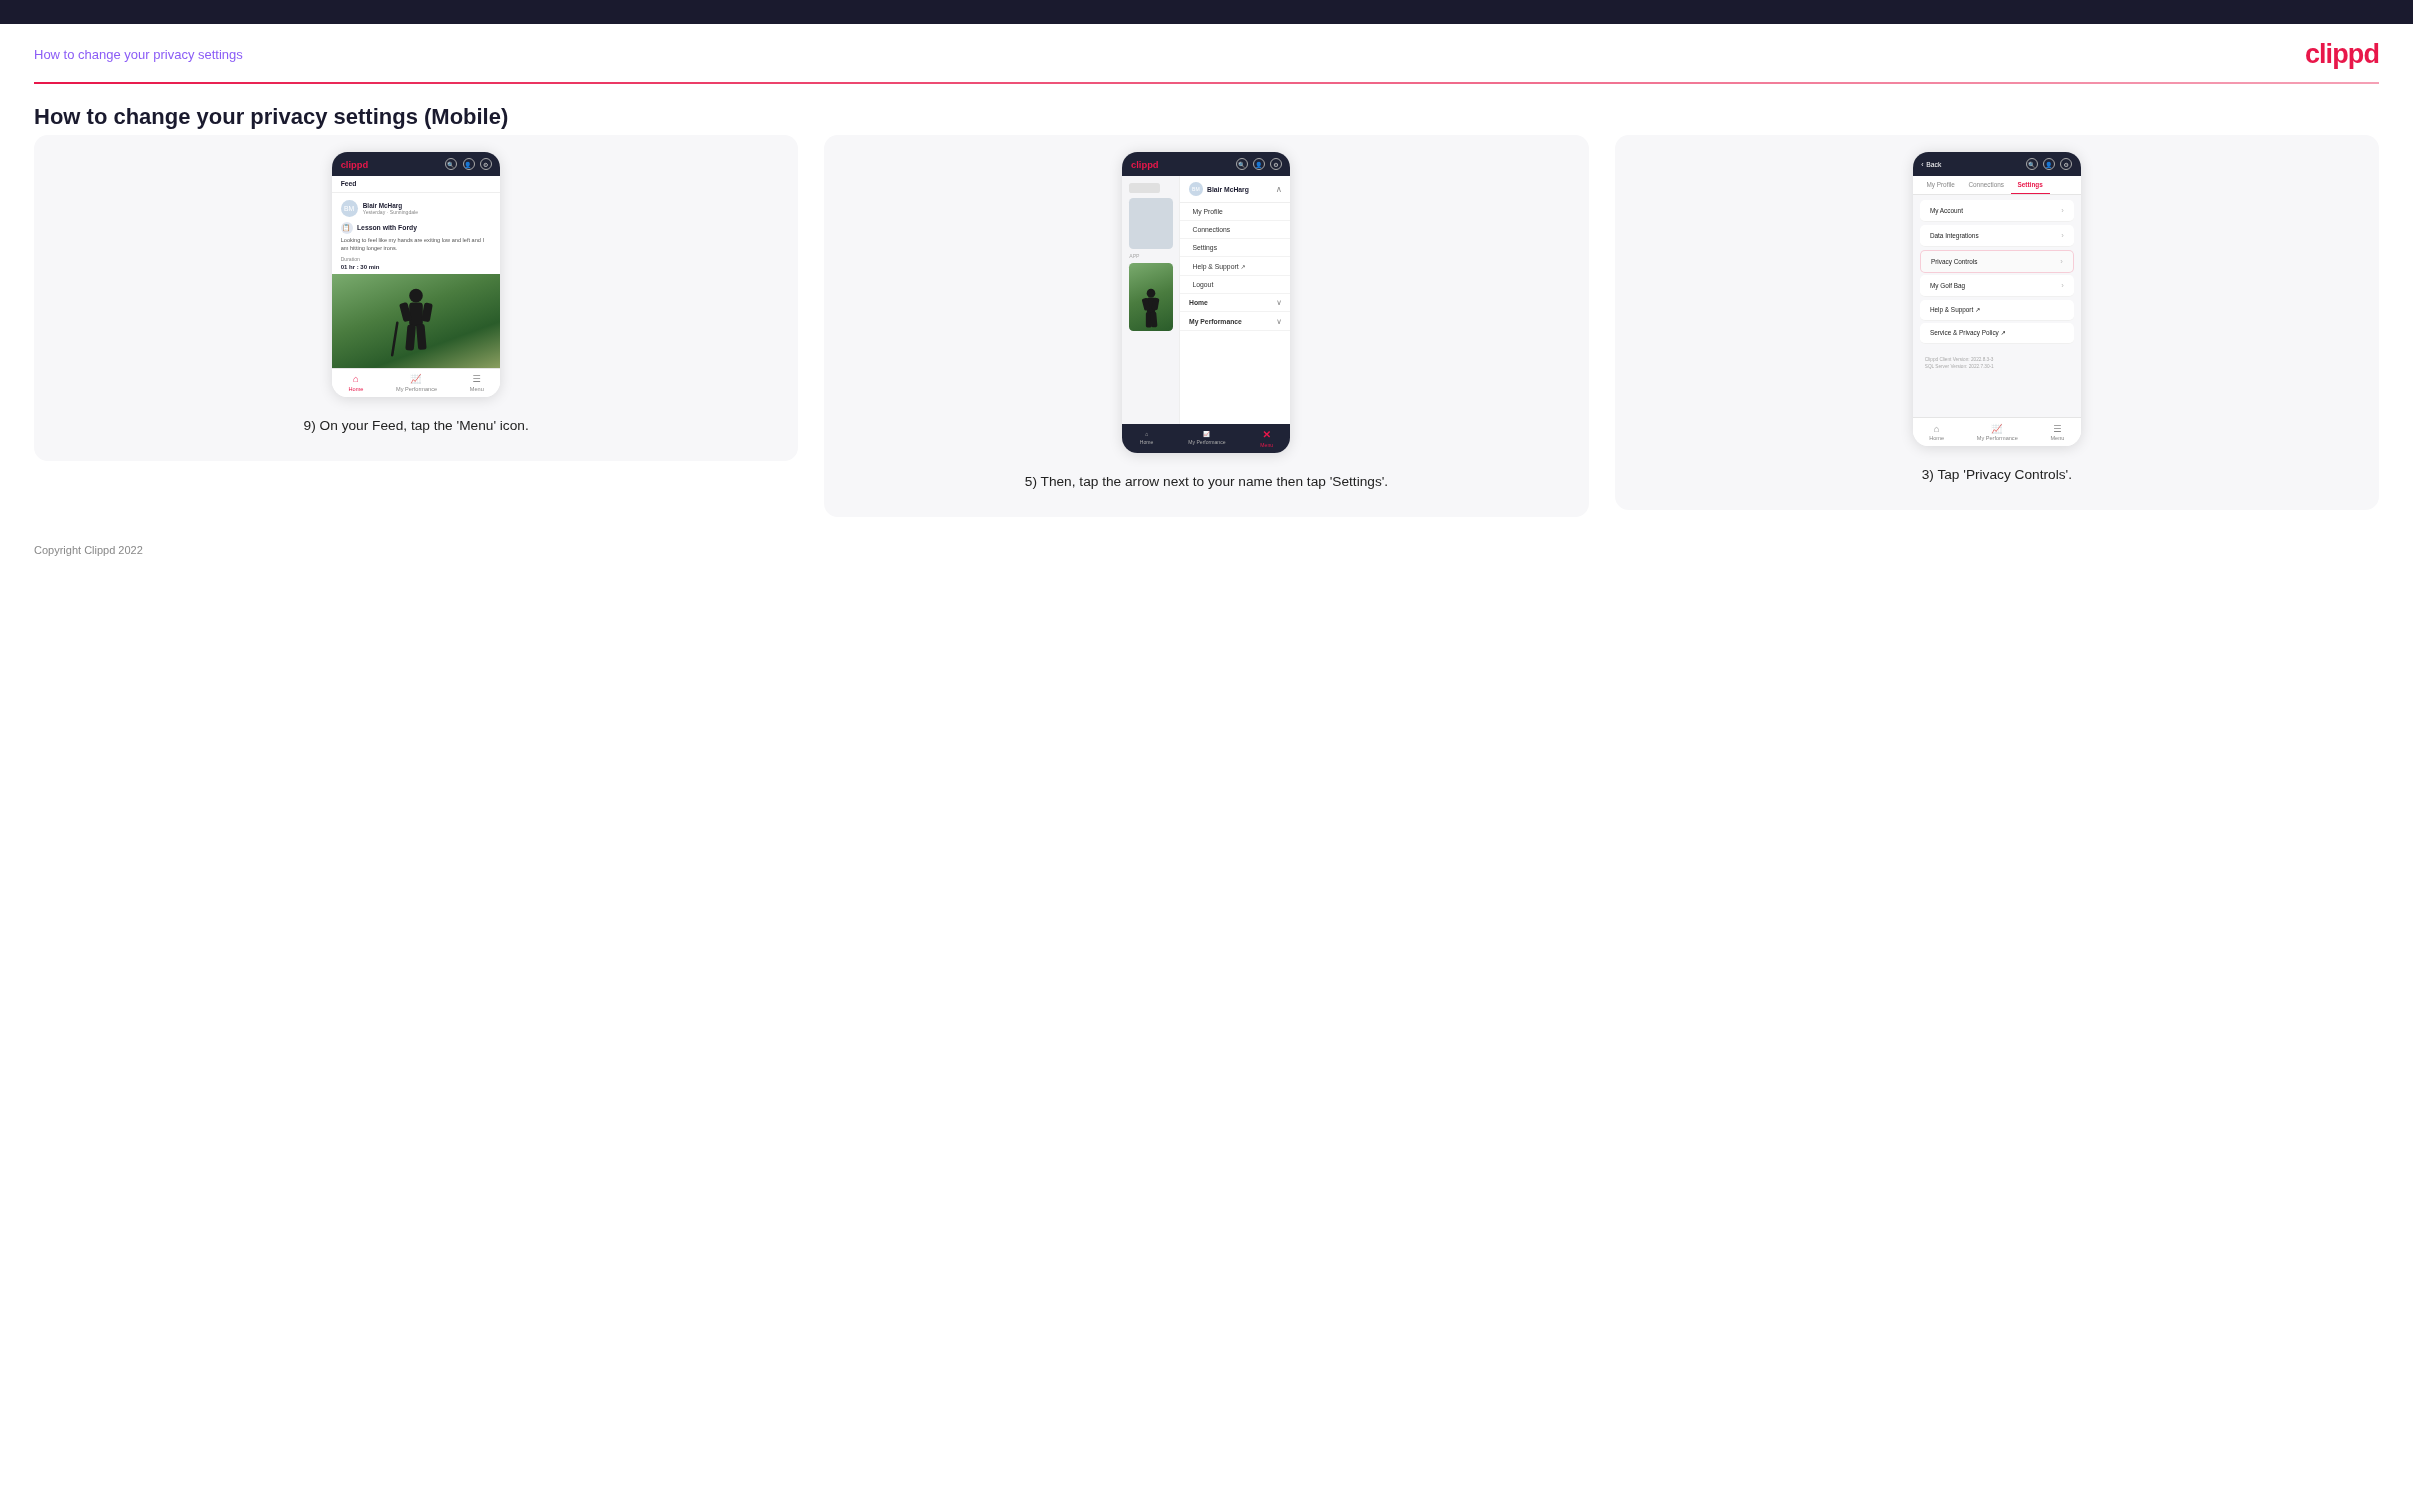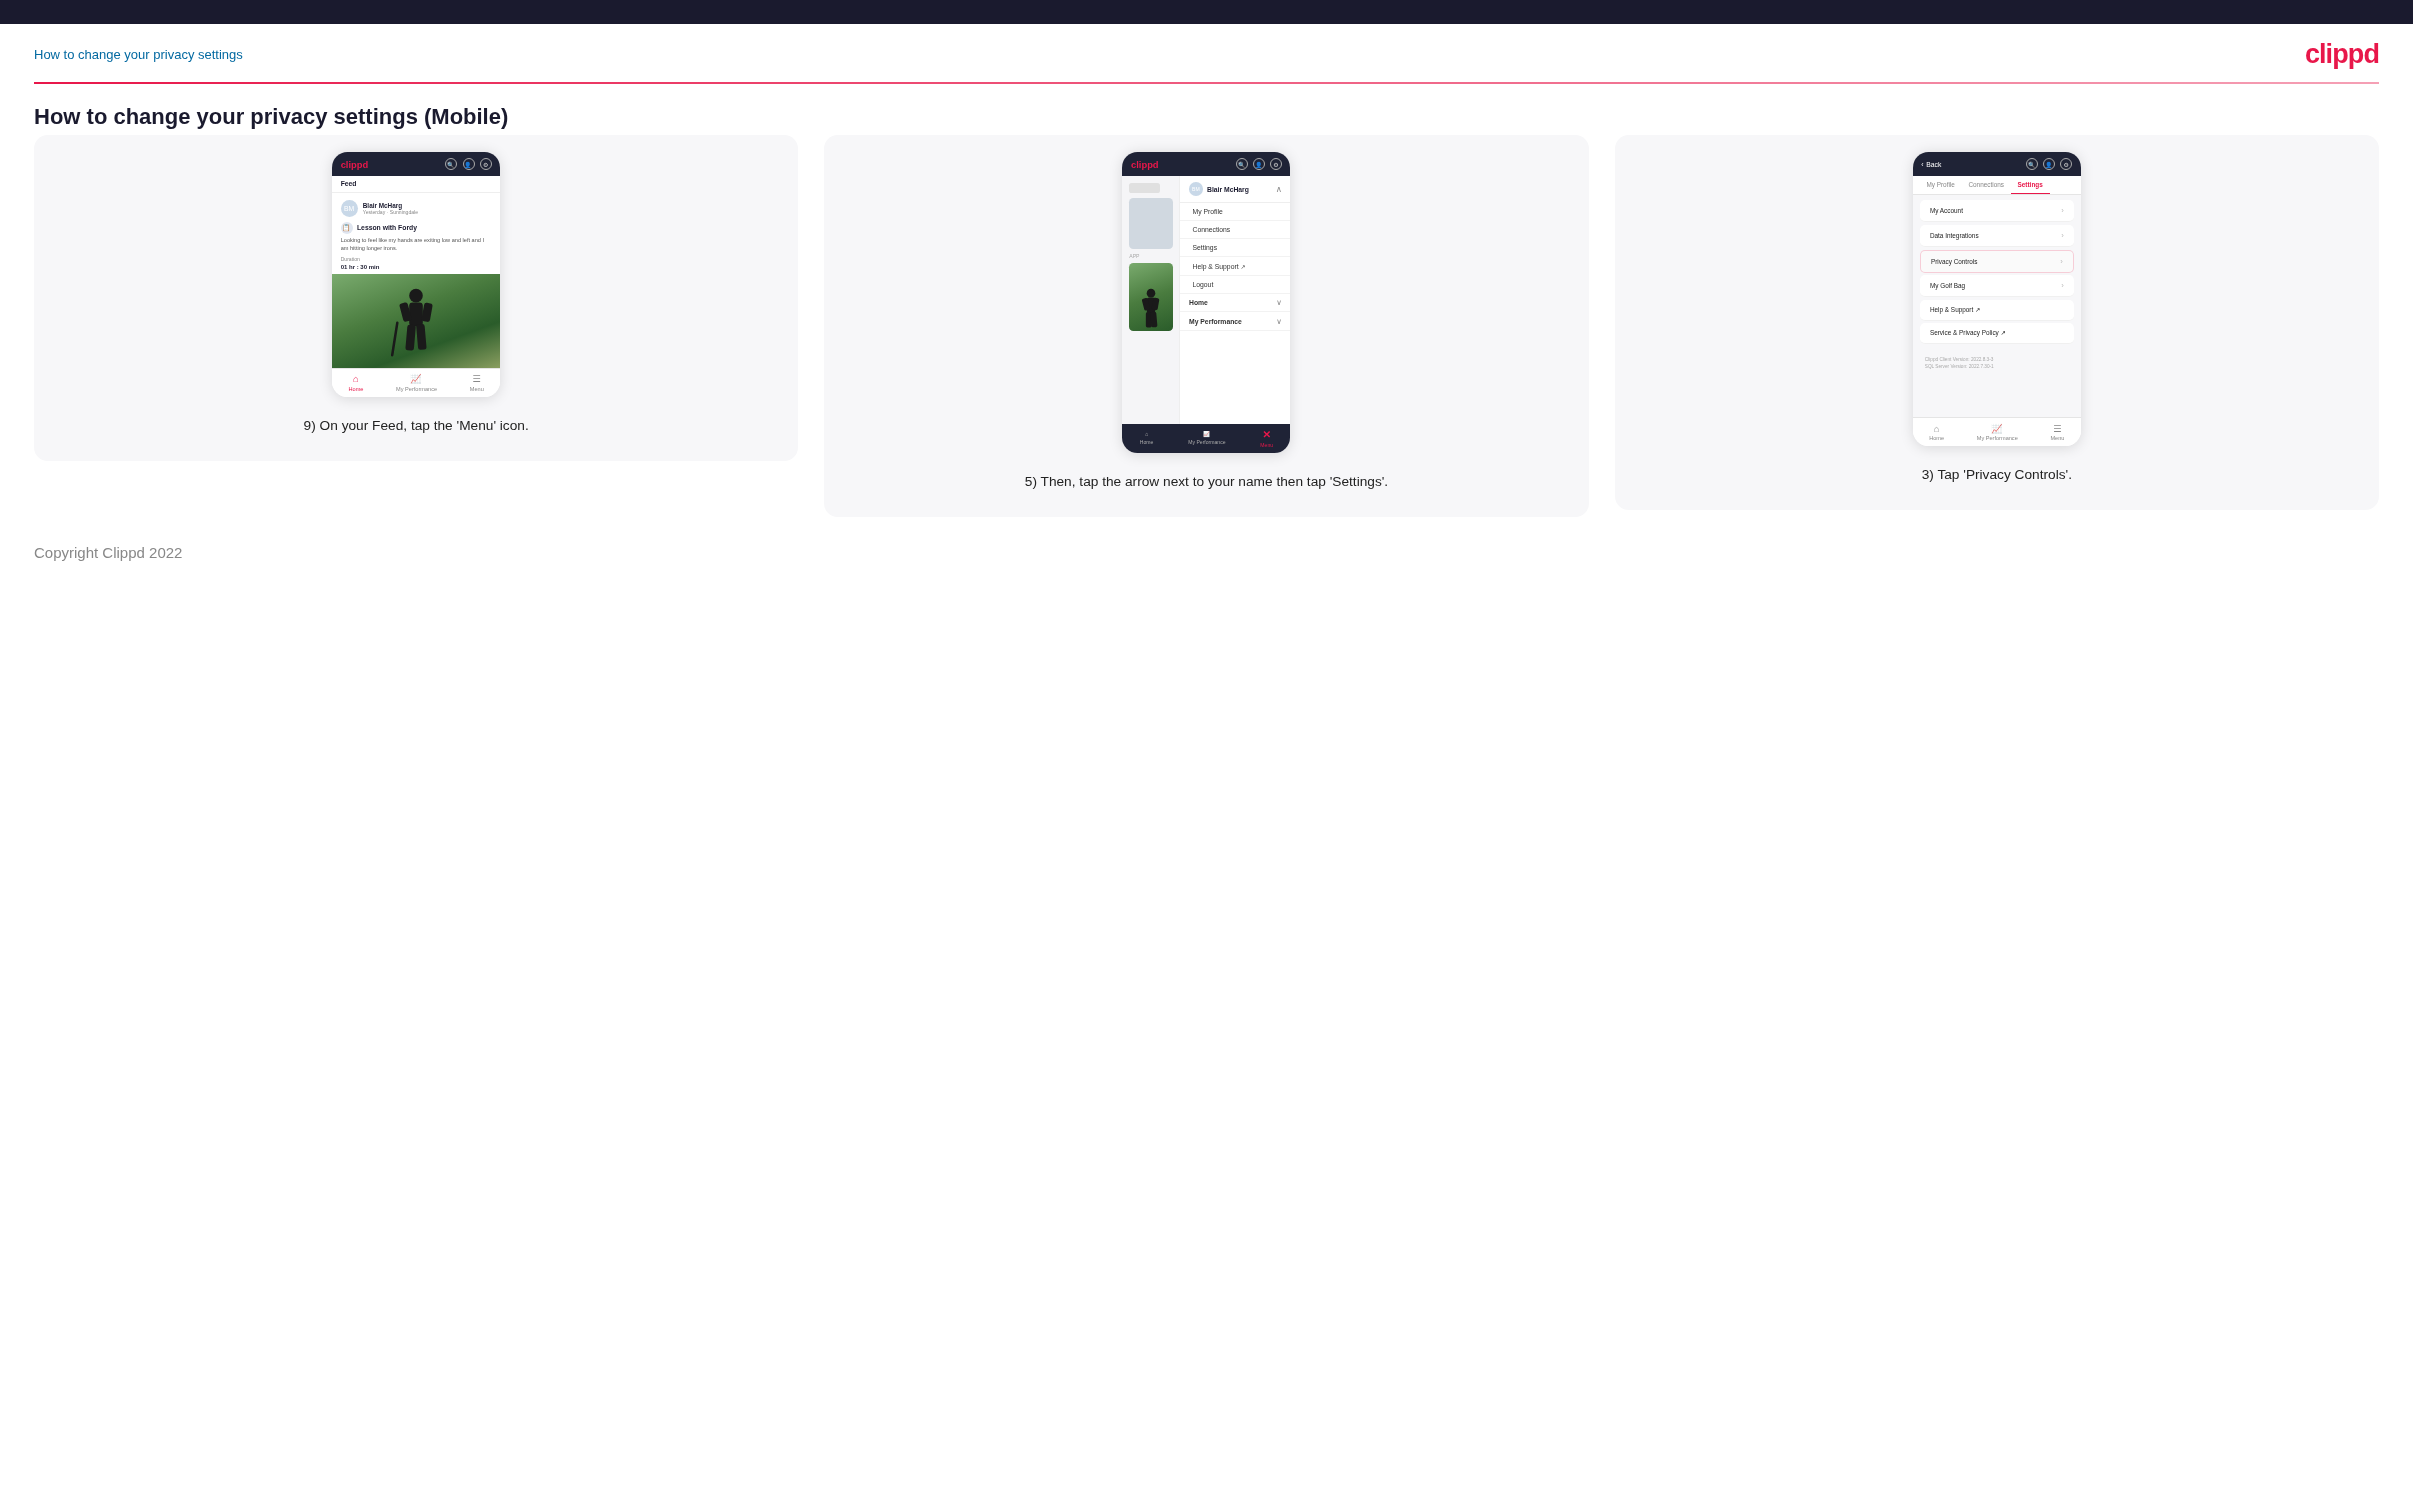--- a/index.html
+++ b/index.html
@@ -14,21 +14,21 @@
       width: 100%;
     }
     .header {
       display: flex;
       align-items: center;
       justify-content: space-between;
       padding: 15.4px 34px 0 34px;
     }
     .header-title {
       font-size: 13px;
-      color: #0369a1;
+      color: #8b5cf6;
       text-align: right;
     }
     .logo {
       font-size: 27px;
       font-weight: 700;
       color: #e8174a;
       letter-spacing: -0.9px;
     }
     .divider {
       height: 1.7px;
@@ -364,21 +364,21 @@
       min-height: 222px;
     }
     .s3-version-text {
       font-size: 4.7px;
       color: #aaa;
       padding: 8.5px 12px 0 12px;
       line-height: 1.6;
     }
     .footer {
       padding: 27px 34px 17px 34px;
-      font-size: 15px;
+      font-size: 11px;
       color: #888;
     }
   </style>
 </head>
 <body>
 
 <div class="top-bar"></div>
 
 <div class="header">
   <span class="header-title">How to change your privacy settings</span>

